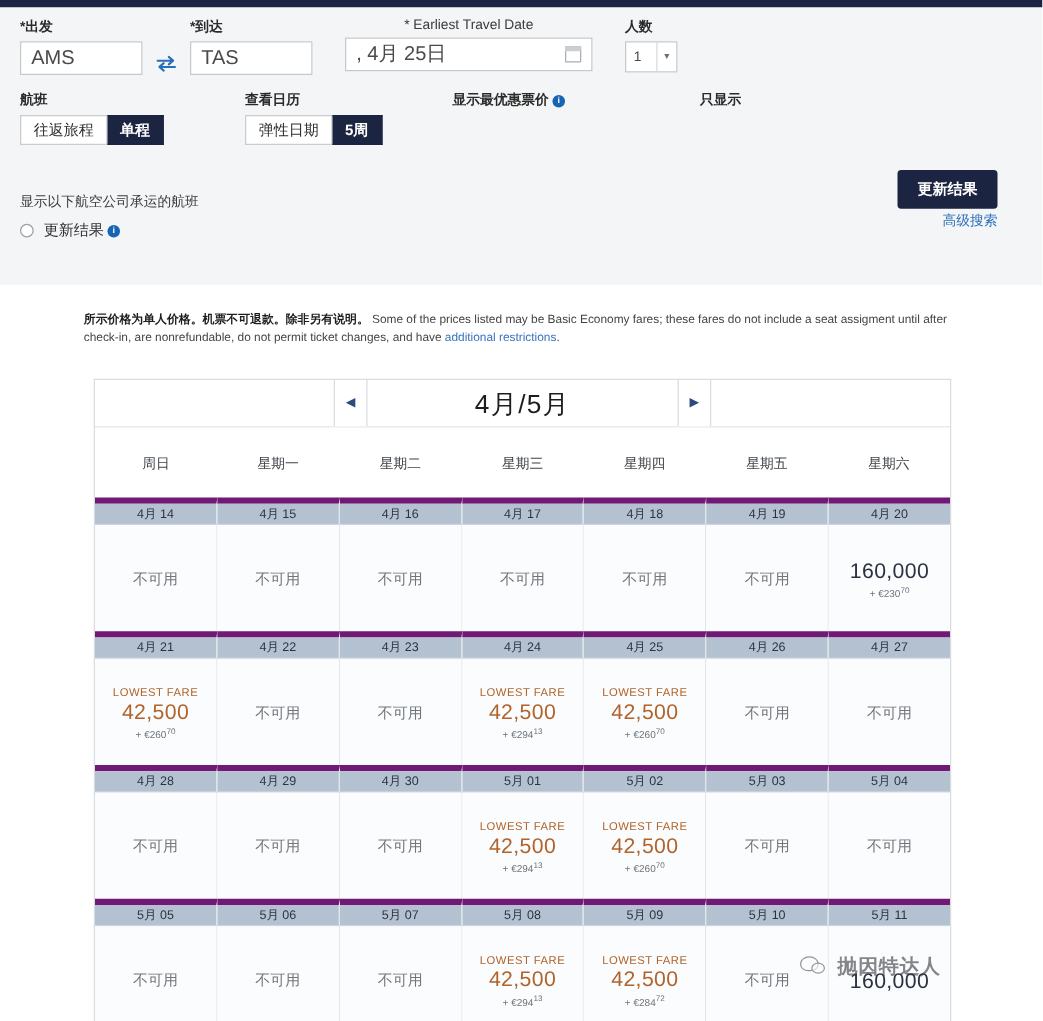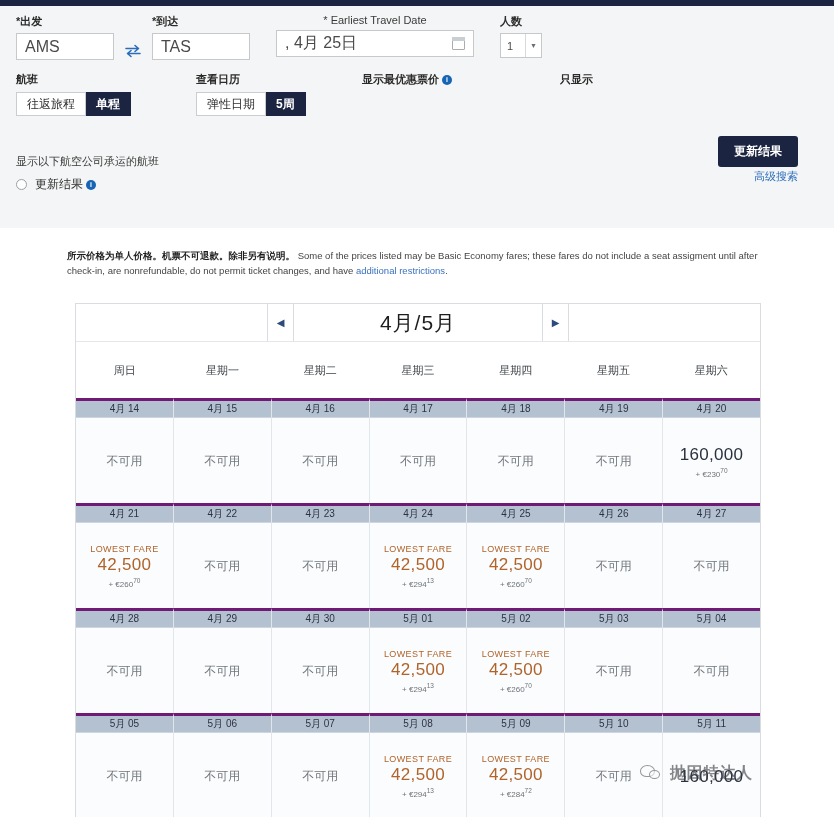--- a/index.html
+++ b/index.html
@@ -169,21 +169,21 @@
 
   .dow-row { display: flex; height: 56px; }
   .dow {
     flex: 1; display: flex; align-items: center; justify-content: center;
     font-size: 11px; color: #3f4449;
   }
 
   .week { display: flex; width: 100%; }
   .cell {
     flex: 1; min-width: 0; border-right: 1px solid #e2e6ea;
-    border-top: 3px solid #701a75;
+    border-top: 5px solid #701a75;
   }
   .cell:last-child { border-right: none; }
   .cell .daybar {
     height: 17px; background: #b4c1d1; color: #2c3340;
     font-size: 10px; display: flex; align-items: center; justify-content: center;
     border-bottom: 1px solid #cdd6e0;
   }
   .cell .body {
     height: 85px; background: #fbfcfd;
     display: flex; flex-direction: column;

